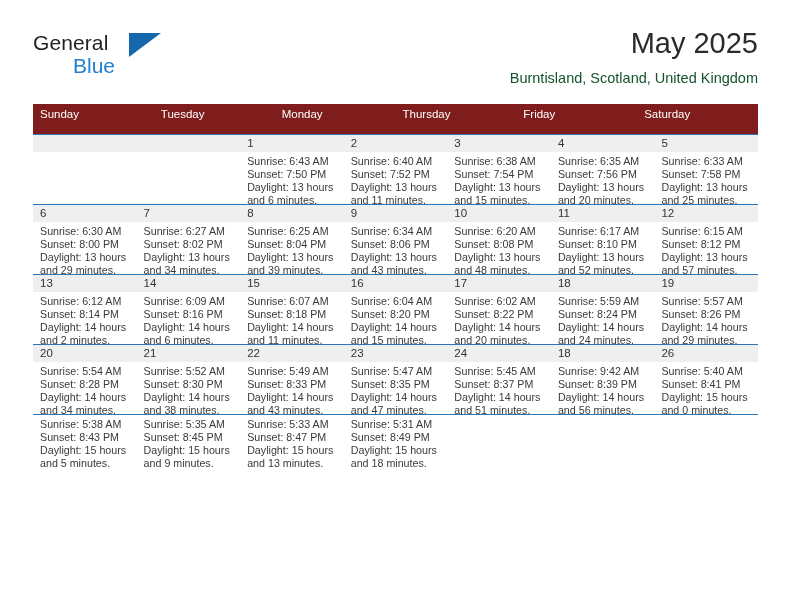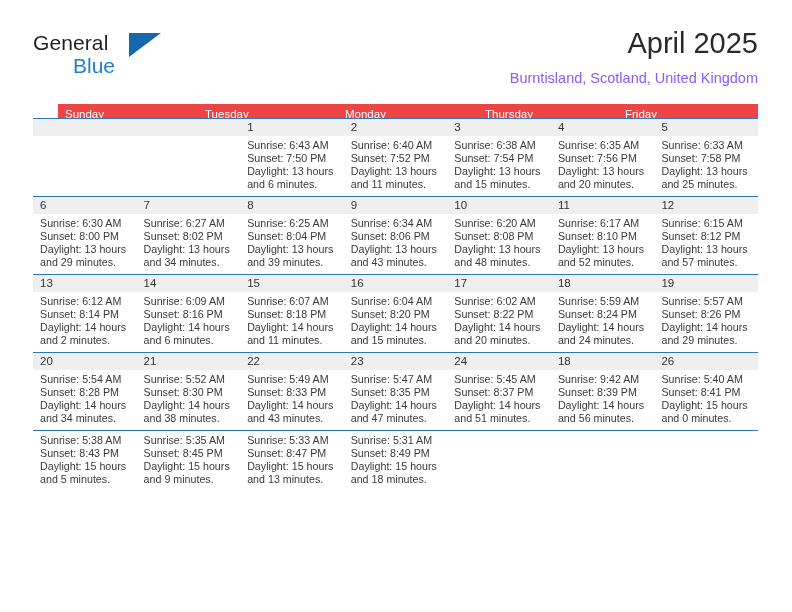--- a/index.html
+++ b/index.html
@@ -69,38 +69,37 @@
     text-align: right;
   }
   .month-title {
     font-size: 29px;
     color: #2b2b2b;
     line-height: 34px;
     white-space: nowrap;
   }
   .location {
     font-size: 14.5px;
-    color: #8b5cf6;
+    color: #14532d;
     line-height: 20px;
     margin-top: 8px;
     white-space: nowrap;
   }
 
   
   .calendar {
     position: absolute;
     left: 33px;
     top: 104px;
     width: 725px;
   }
   .cal-head {
     display: flex;
-    background: #ef4444;
-    height: 14px;
-    margin-left: 25px;
+    background: #7f1d1d;
+    height: 30px;
   }
   .cal-head .hcell {
     flex: 1 1 0;
     color: #ffffff;
     font-size: 11.5px;
     line-height: 21px;
     padding-left: 7px;
     box-sizing: border-box;
     white-space: nowrap;
   }
@@ -121,21 +120,21 @@
     flex: 1 1 0;
     font-size: 11.5px;
     line-height: 17px;
     padding-left: 7px;
     color: #333333;
     box-sizing: border-box;
   }
   .week .infoband {
     display: flex;
     background: #ffffff;
-    height: 60px;
+    height: 52px;
   }
   .week .icell {
     flex: 1 1 0;
     padding: 3px 6px 0 7px;
     box-sizing: border-box;
   }
   .week .icell p {
     margin: 0;
     font-size: 10.7px;
     line-height: 13.1px;
@@ -150,34 +149,35 @@
 
   <div class="top">
 
     <div class="logo">
       <div class="logo-line1">General</div>
       <div class="logo-tri"></div>
       <div class="logo-line2">Blue</div>
     </div>
 
     <div class="title-block">
-      <div class="month-title">April 2025</div>
+      <div class="month-title">May 2025</div>
       <div class="location">Burntisland, Scotland, United Kingdom</div>
     </div>
 
   </div>
 
   <div class="calendar">
 
     <div class="cal-head">
       <div class="hcell">Sunday</div>
       <div class="hcell">Tuesday</div>
       <div class="hcell">Monday</div>
       <div class="hcell">Thursday</div>
       <div class="hcell">Friday</div>
+      <div class="hcell">Saturday</div>
     </div>
 
     <div class="week">
       <div class="dateband">
         <div class="dcell"></div>
         <div class="dcell"></div>
         <div class="dcell">1</div>
         <div class="dcell">2</div>
         <div class="dcell">3</div>
         <div class="dcell">4</div>

